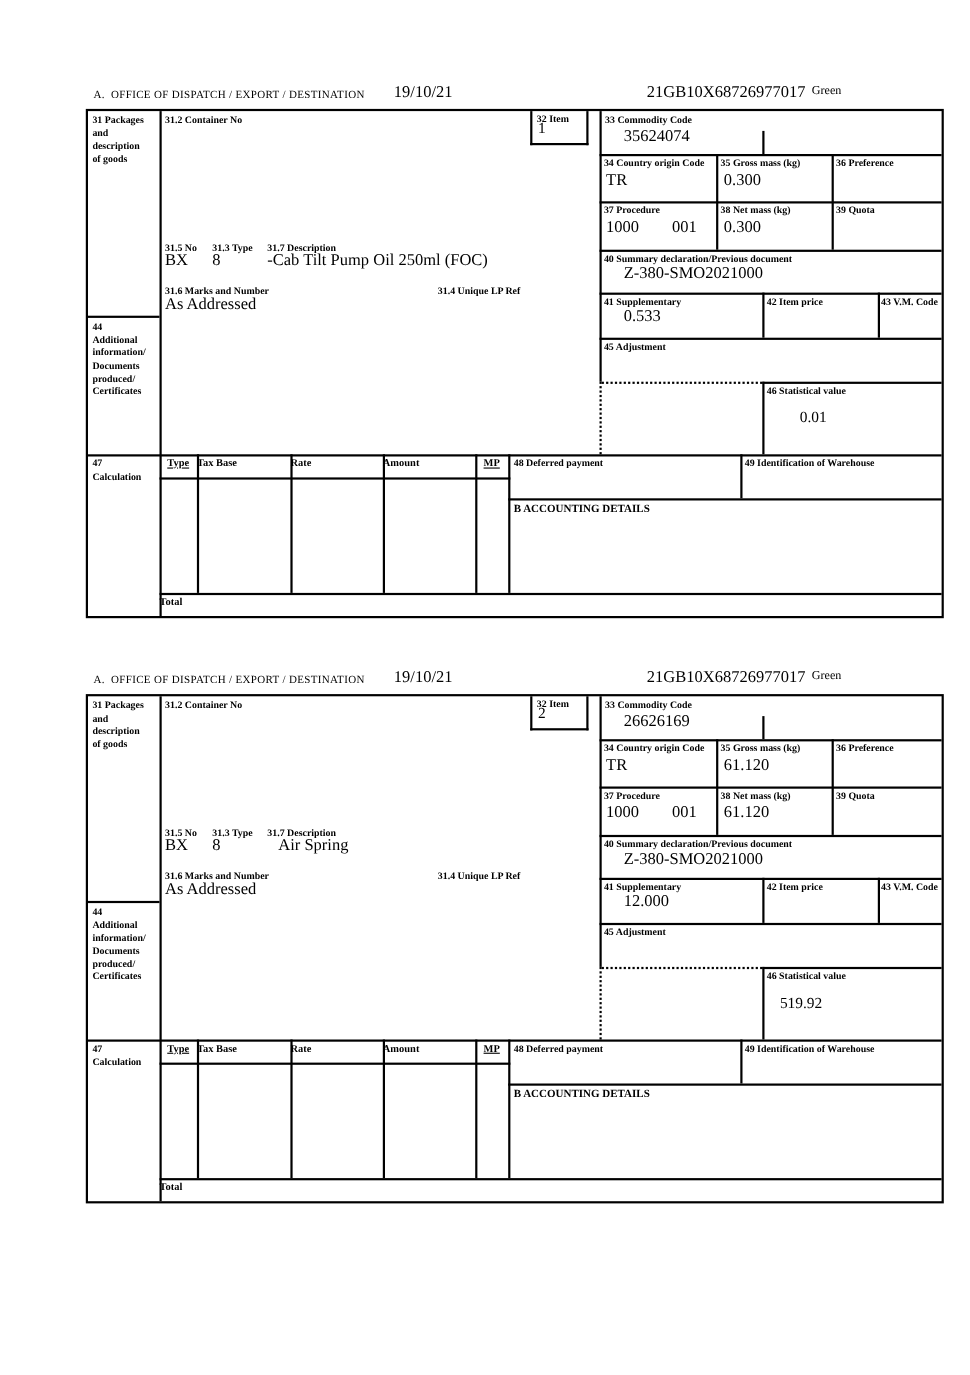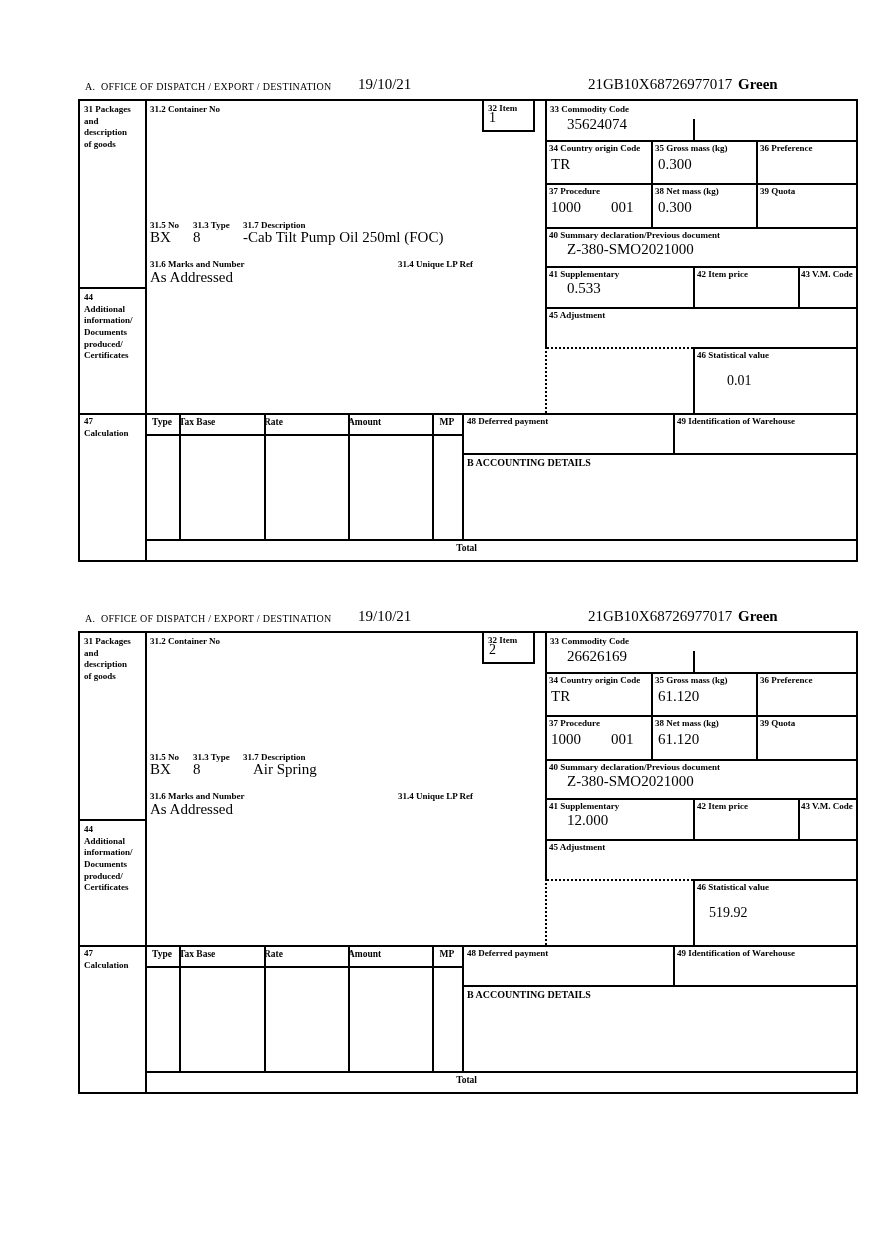--- a/index.html
+++ b/index.html
@@ -2,34 +2,34 @@
 <html><head>
 <meta charset="utf-8">
 <style>
   html,body{margin:0;padding:0;}
   body{width:882px;height:1250px;background:#fff;position:relative;
        font-family:"Liberation Serif",serif;color:#000;}
   .section{position:absolute;left:78px;width:784px;height:490px;}
   .hdr-office{position:absolute;left:7px;top:6px;font-weight:normal;font-size:10px;white-space:pre;letter-spacing:.3px;}
   .hdr-date{position:absolute;left:280px;top:1px;font-size:15px;}
   .hdr-mrn{position:absolute;left:510px;top:1px;font-size:15px;}
-  .hdr-routing{position:absolute;left:660px;top:1px;font-size:15px;font-weight:bold;}
+  .hdr-routing{position:absolute;left:660px;top:1px;font-size:11px;}
   .formbox{position:absolute;left:0;top:24px;width:776px;height:459px;border:2px solid #000;}
   .ln{position:absolute;background:#000;}
   .dv{position:absolute;border-left:2px dotted #000;width:0;}
   .dh{position:absolute;border-top:2px dotted #000;height:0;}
   .lbl{position:absolute;font-weight:bold;font-size:9px;line-height:1.3;white-space:pre-line;}
   .val{position:absolute;font-size:15px;white-space:nowrap;}
   .sm{font-size:14px;}
   .ch{position:absolute;top:316px;font-weight:bold;font-size:9.5px;}
-  .r{text-align:left;} .c{text-align:center;}
+  .r{text-align:left;} .c{text-align:center;text-decoration:underline;}
   .itembox{position:absolute;left:402px;top:0;width:49px;height:29px;
            border-left:2px solid #000;border-right:2px solid #000;border-bottom:2px solid #000;}
   .acct{position:absolute;left:387px;top:356px;font-weight:bold;font-size:10px;}
-  .total{position:absolute;left:65px;top:442px;width:320px;text-align:right;font-weight:bold;font-size:9.5px;padding-left:12px;}
+  .total{position:absolute;left:65px;top:442px;width:320px;text-align:left;font-weight:bold;font-size:9.5px;}
 </style>
 </head>
 <body>
 
 <div id="page">
   <div class="section" style="top: 75px;">
     <span class="hdr-office">A.  OFFICE OF DISPATCH / EXPORT / DESTINATION</span>
     <span class="hdr-date">19/10/21</span>
     <span class="hdr-mrn">21GB10X68726977017</span>
     <span class="hdr-routing">Green</span>

